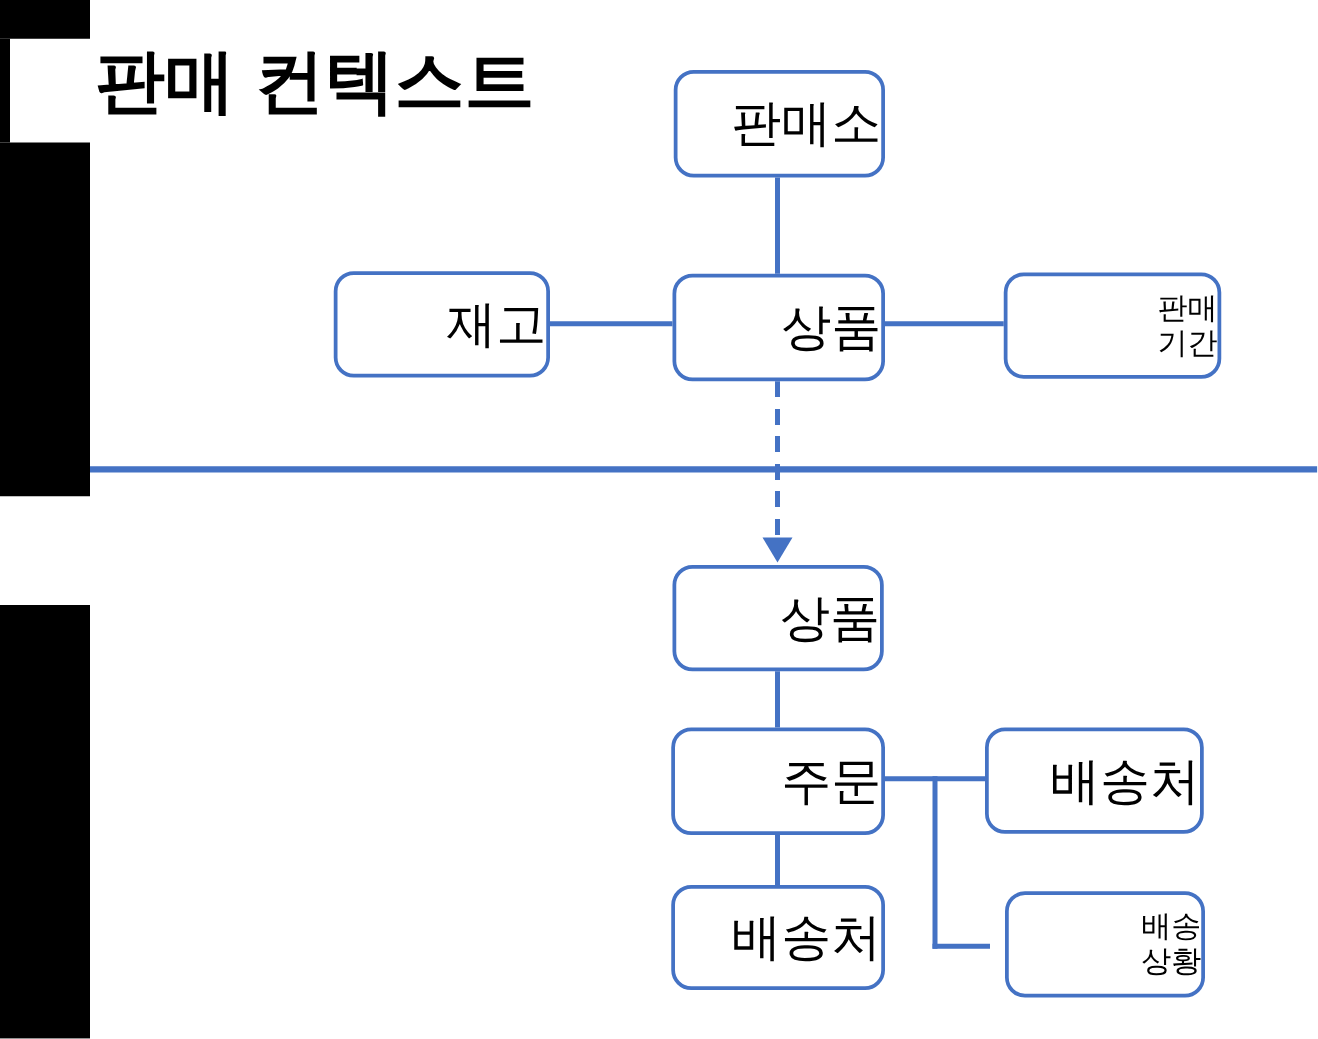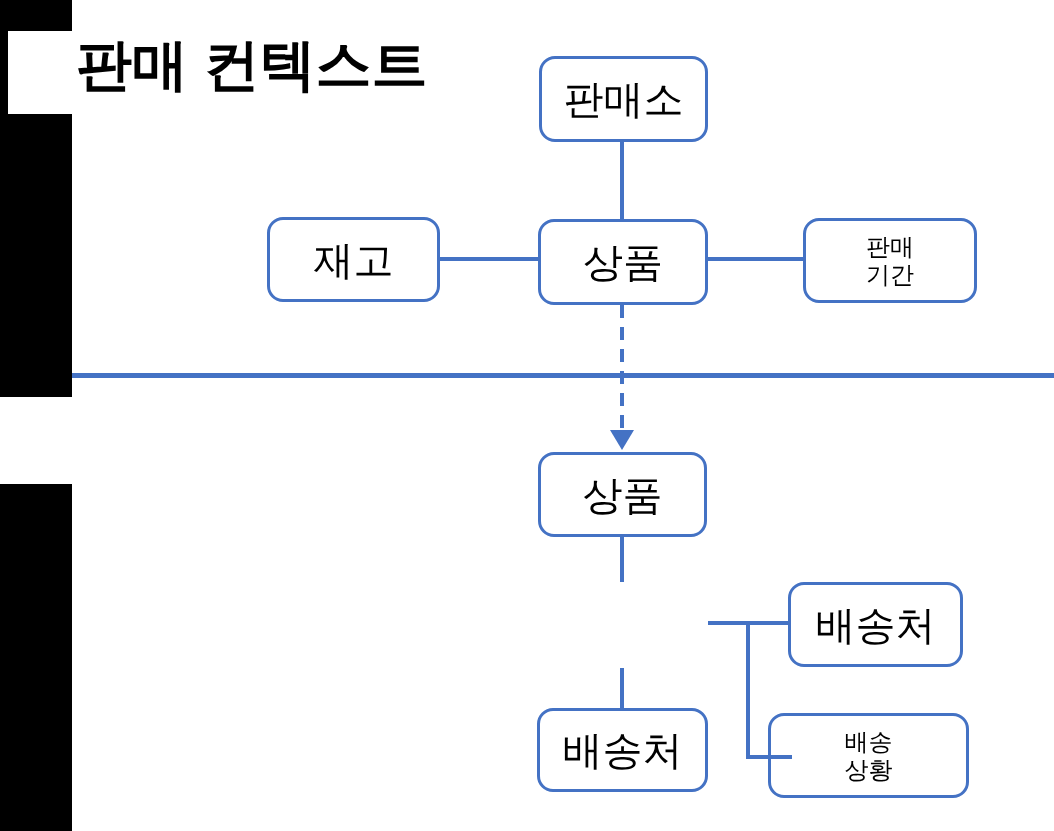--- a/index.html
+++ b/index.html
@@ -18,21 +18,21 @@
     position:absolute;font-size:56px;font-weight:800;letter-spacing:0px;
     color:#000;white-space:nowrap;line-height:1.1;
   }
   .title-sales{left:76px;top:34px;}
   .title-delivery{left:80px;top:401px;}
   
   .divider{position:absolute;left:72px;top:373px;width:982px;height:5px;background:#4472C4;}
   
   .node{
     position:absolute;background:#fff;border:3px solid #4472C4;border-radius:16px;
-    display:flex;align-items:center;justify-content:center;box-sizing:border-box;
+    display:flex;align-items:center;justify-content:flex-end;box-sizing:border-box;
   }
   .node-label{
     font-size:40px;color:#000;text-align:center;white-space:pre-line;line-height:1.15;
   }
   .node-label.small{font-size:24px;}
   
   .conn{position:absolute;background:#4472C4;}
   .conn.v{width:4px;}
   .conn.h{height:4px;}
   .conn-dashed-v{
@@ -80,30 +80,33 @@
   <div class="conn h" style="left:440px;top:257px;width:98px"></div>
   <div class="conn h" style="left:708px;top:257px;width:95px"></div>
 
   <div class="conn-dashed-v" style="left:620px;top:305px;height:127px"></div>
   <div class="arrowhead" style="left:610px;top:430px"></div>
 
   <div class="node" style="left:538px;top:452px;width:169px;height:85px">
     <span class="node-label">상품</span>
   </div>
 
+  <div class="node" style="left:537px;top:582px;width:171px;height:86px">
+    <span class="node-label">주문</span>
+  </div>
 
   <div class="node" style="left:788px;top:582px;width:175px;height:85px">
     <span class="node-label">배송처</span>
   </div>
 
   <div class="node" style="left:537px;top:708px;width:171px;height:84px">
     <span class="node-label">배송처</span>
   </div>
 
-  <div class="node" style="left:768px;top:713px;width:201px;height:85px">
+  <div class="node" style="left:804px;top:713px;width:160px;height:85px">
     <span class="node-label small">배송
 상황</span>
   </div>
 
   <div class="conn v" style="left:620px;top:537px;height:45px"></div>
   <div class="conn h" style="left:708px;top:621px;width:80px"></div>
   <div class="conn v" style="left:620px;top:668px;height:40px"></div>
   <div class="conn v" style="left:746px;top:621px;height:138px"></div>
   <div class="conn h" style="left:746px;top:755px;width:46px"></div>
 

